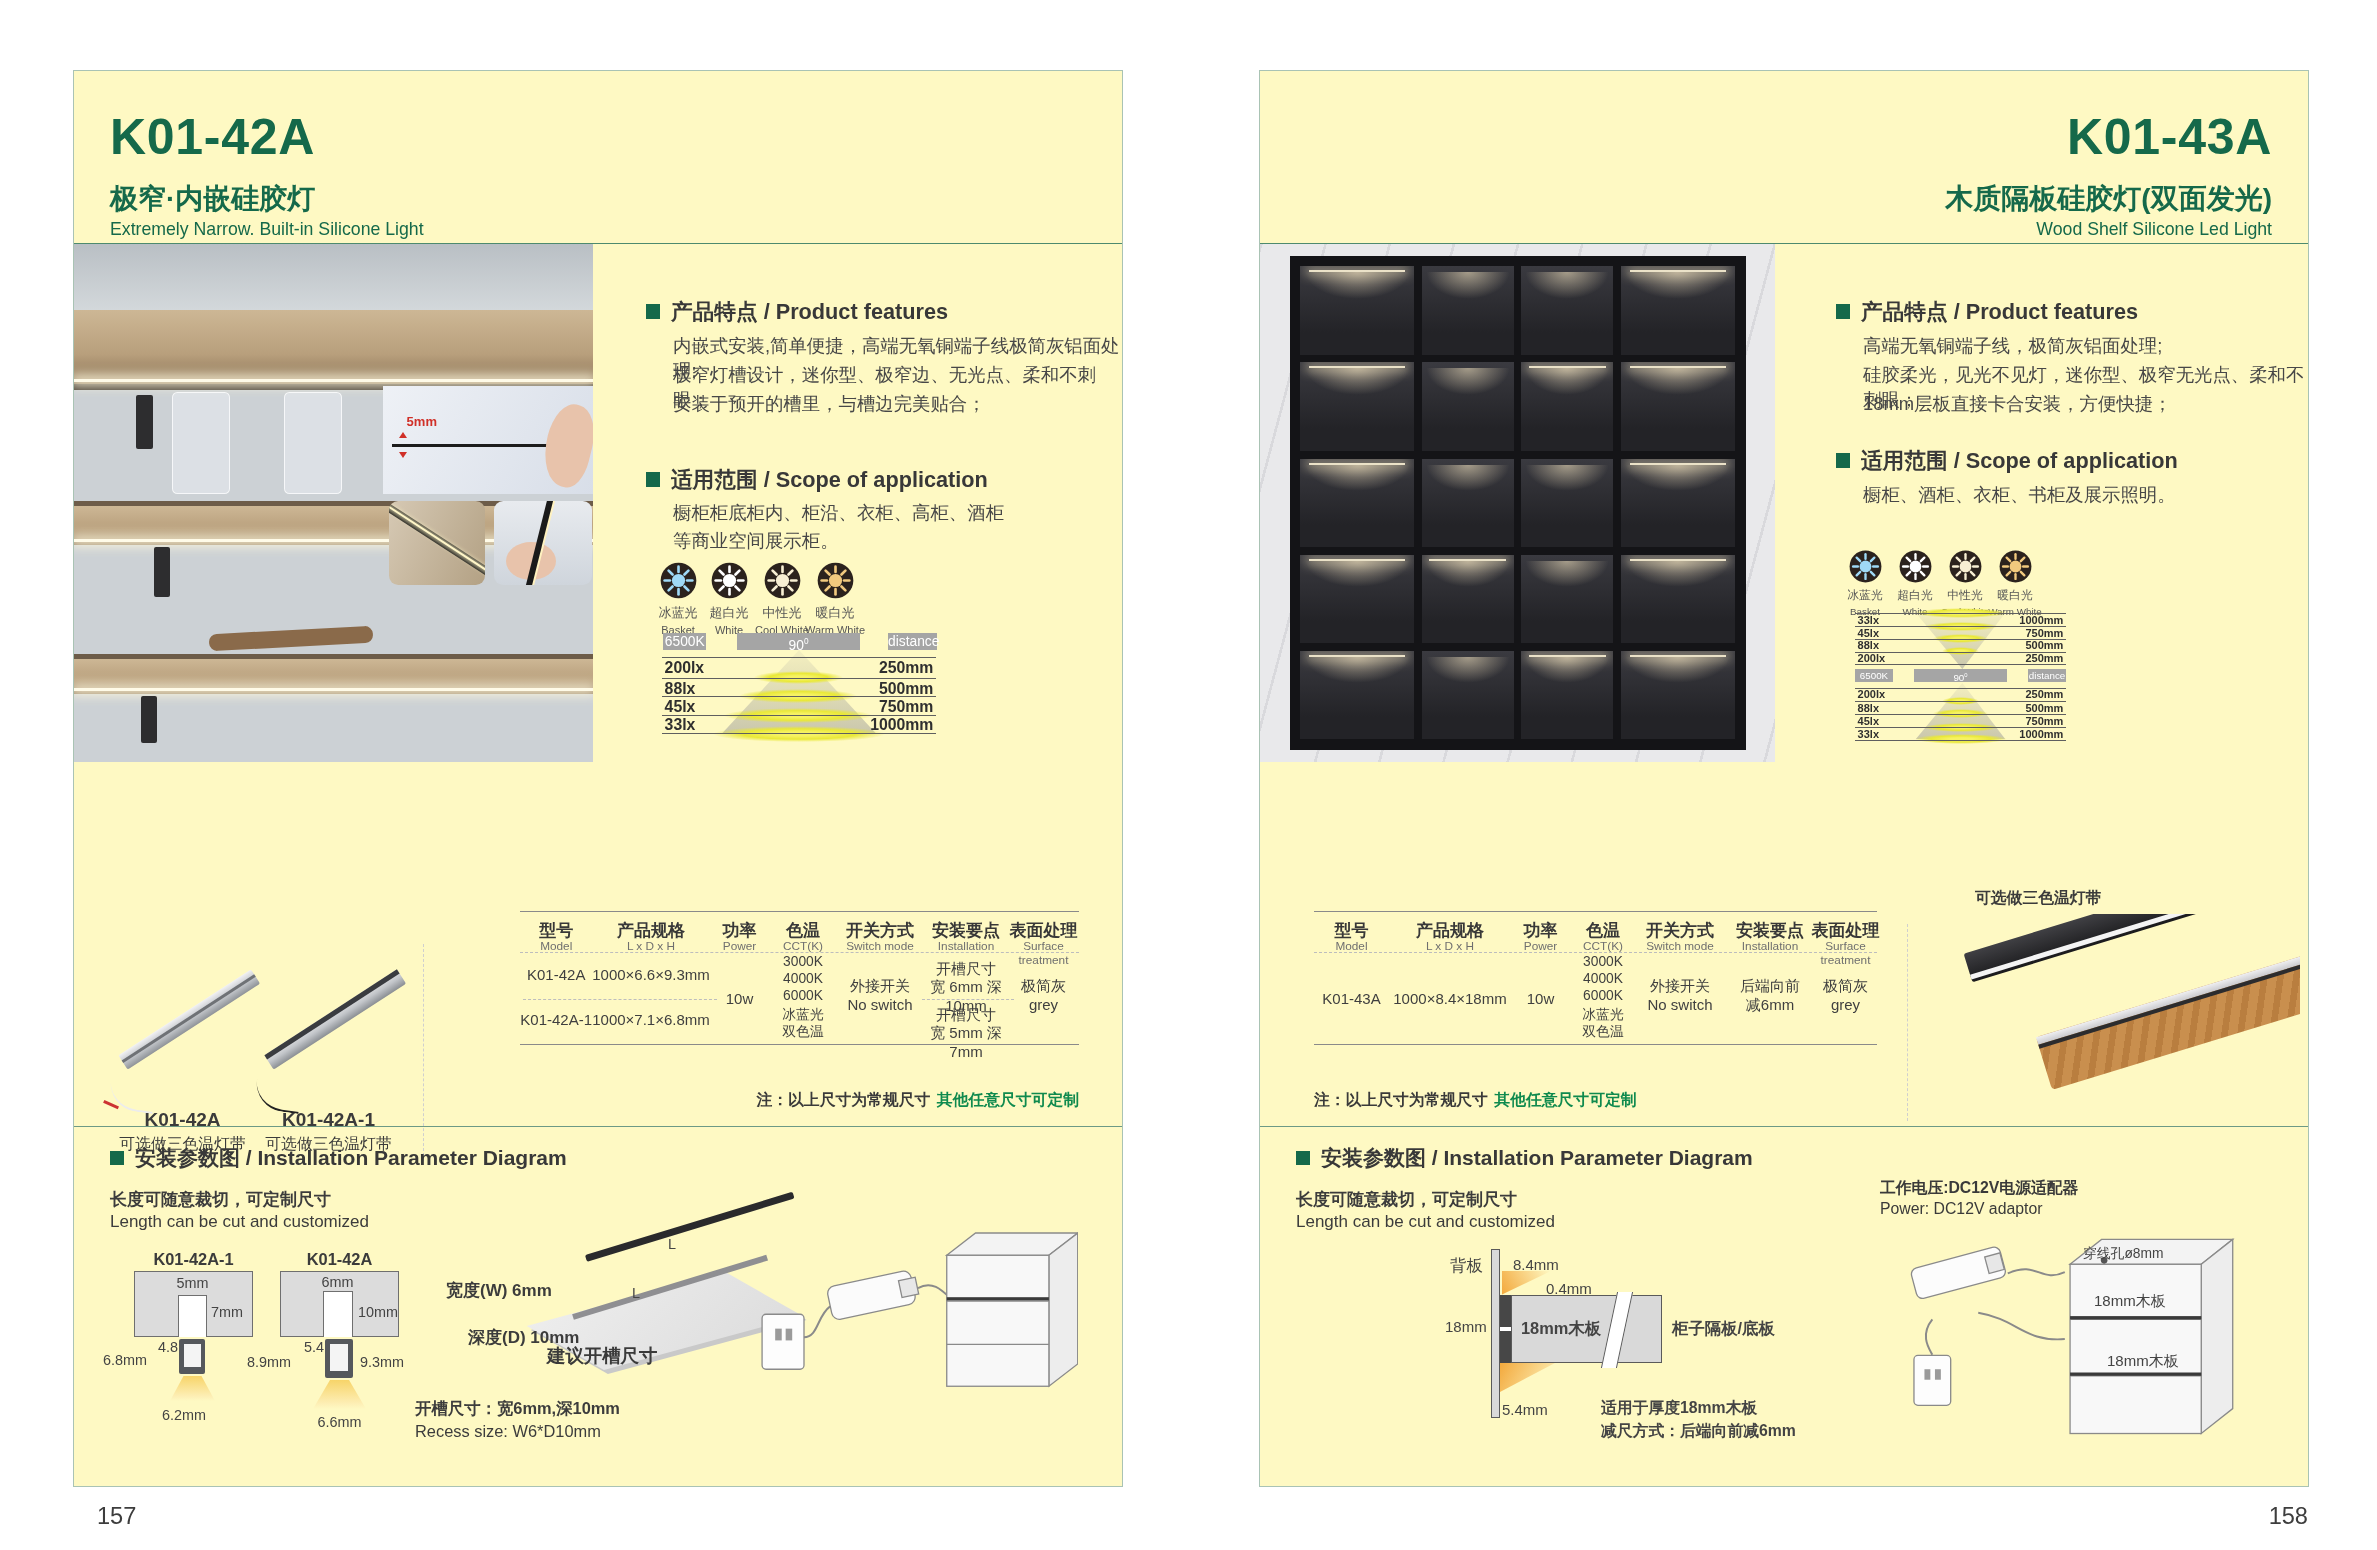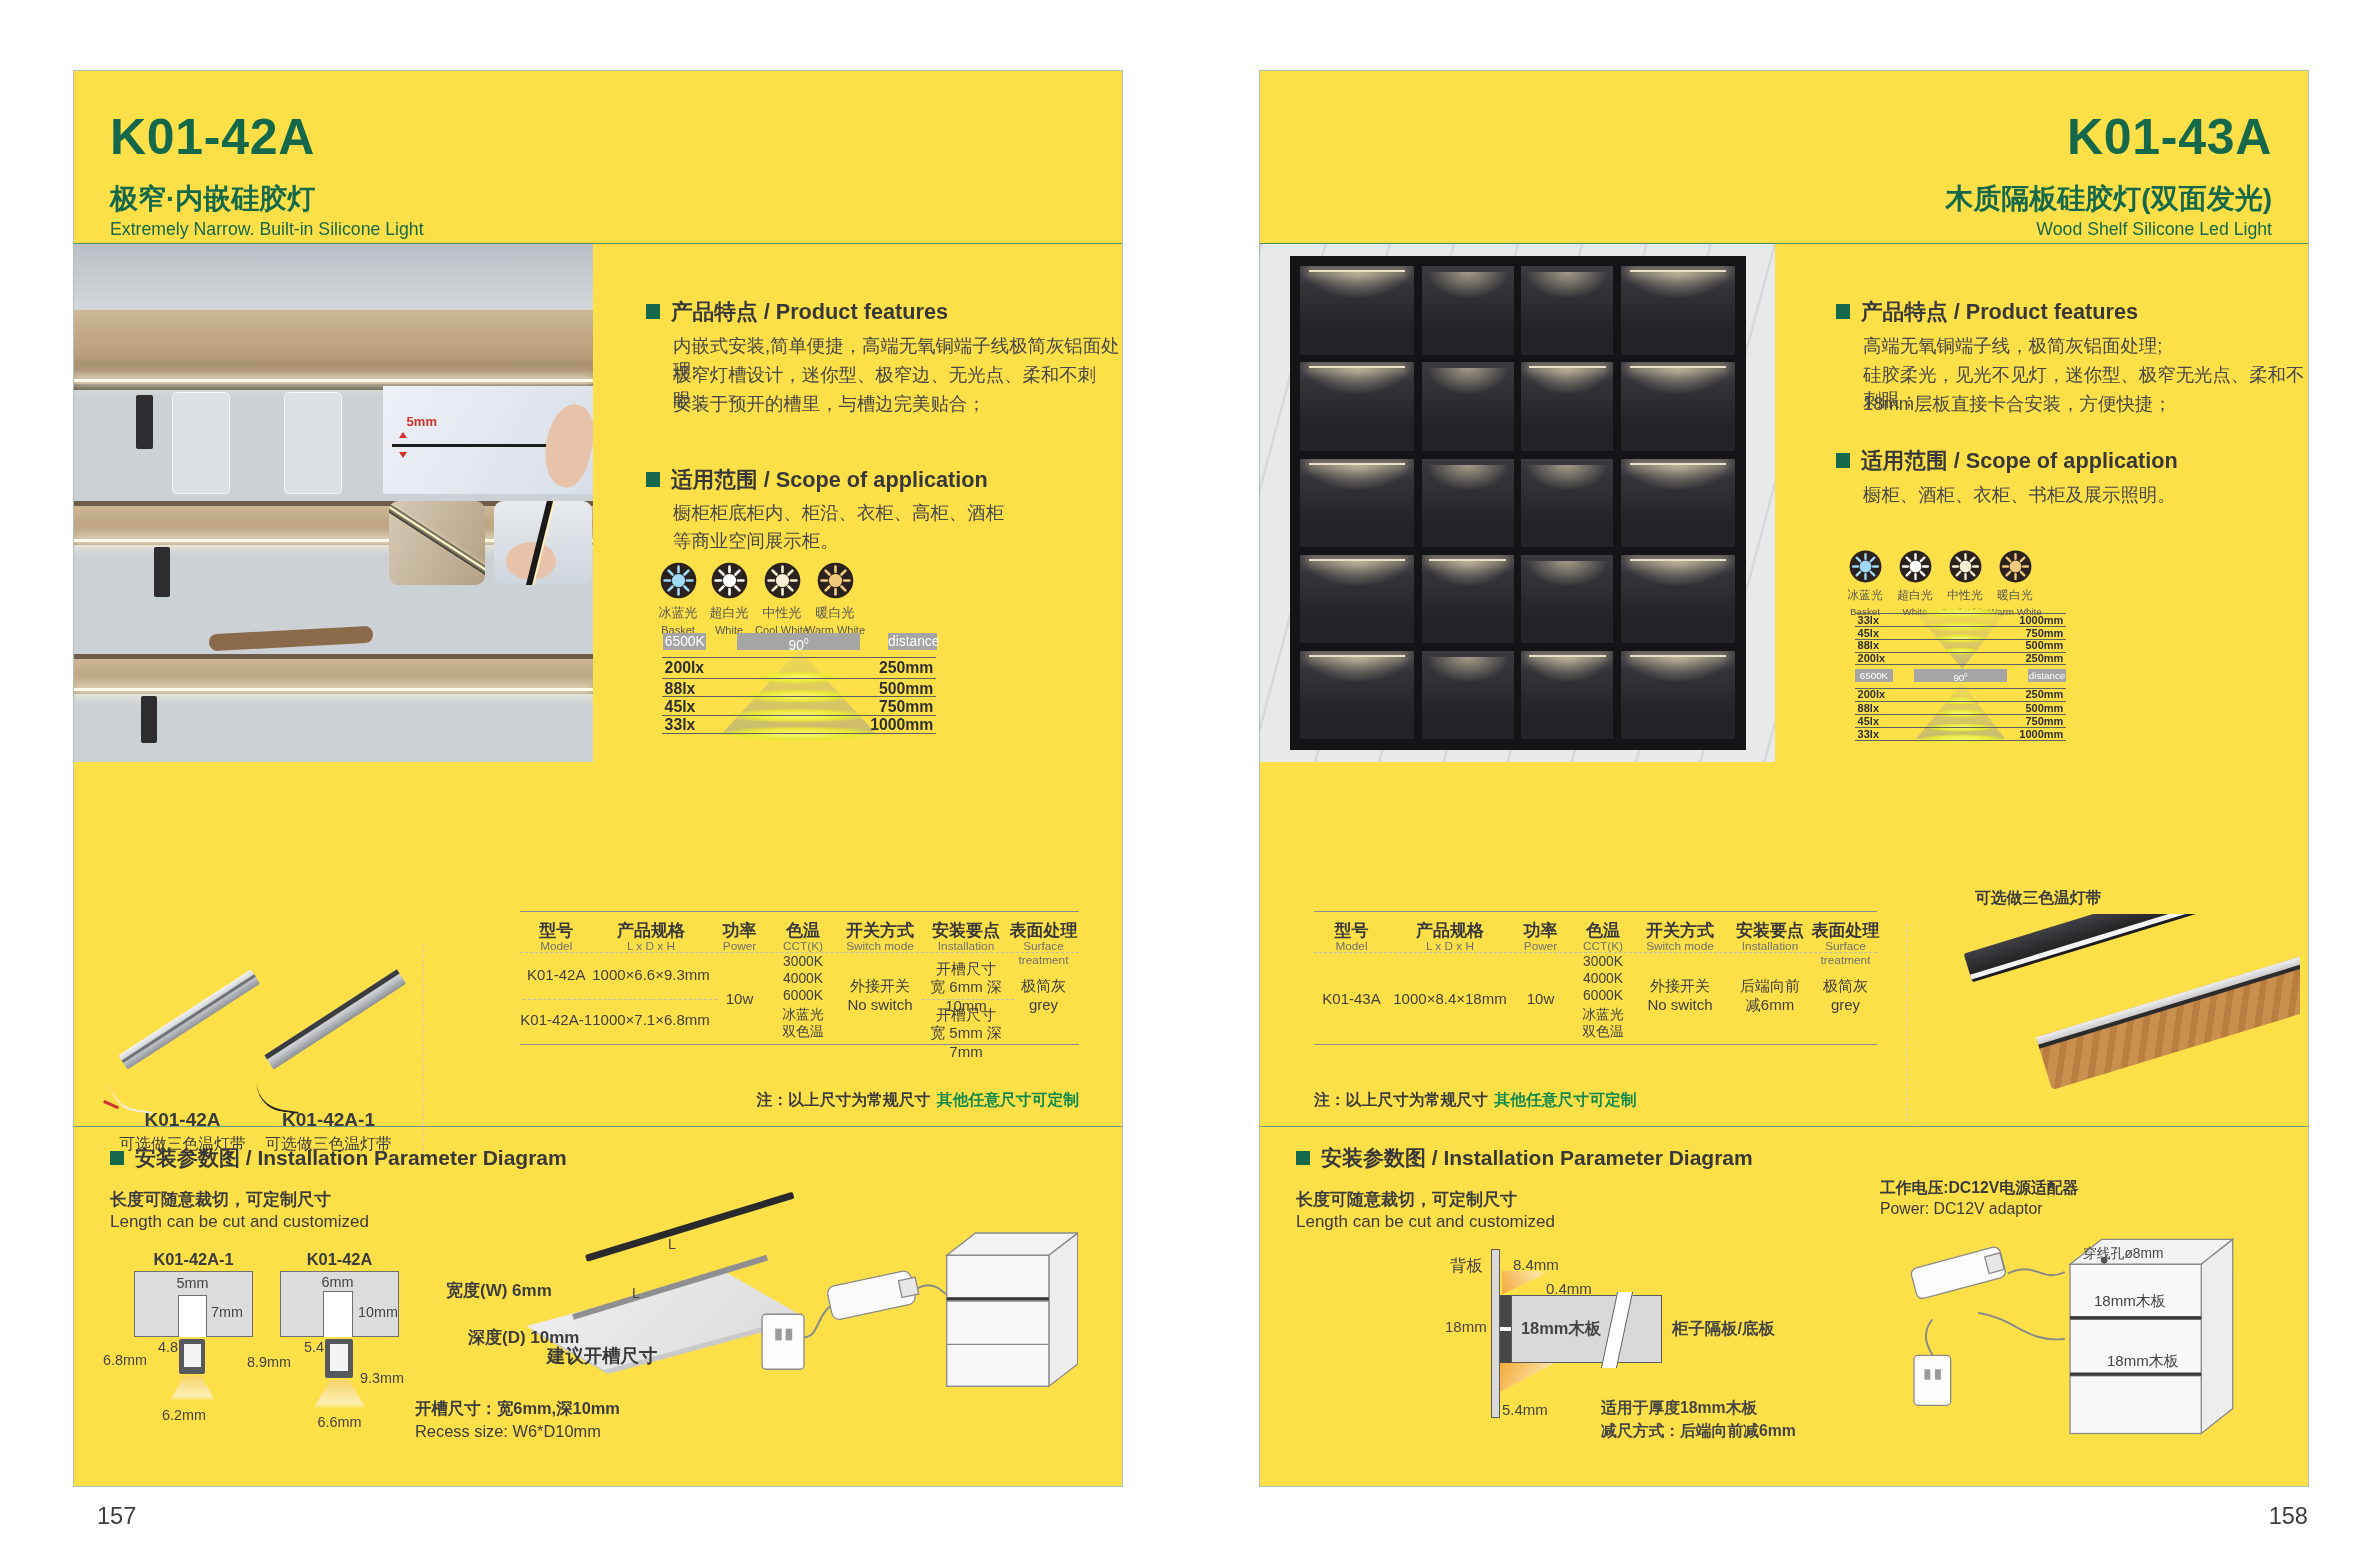--- a/index.html
+++ b/index.html
@@ -1,20 +1,20 @@
 <!DOCTYPE html>
 <html style="font-size:10.5px"><head>
 <meta charset="utf-8">
 <style>
   :root{ --green:#15694a; --rule:#4d8a6e; --ng:#0f8a4e; --ink:#3c3c3c; }
   html,body{margin:0;padding:0;}
   body{width:2377px;height:1550px;background:#ffffff;position:relative;
        font-family:"Liberation Sans","DejaVu Sans",sans-serif;color:var(--ink);}
   .a{position:absolute;}
-  .page{position:absolute;top:70px;width:1050px;height:1417px;background:#fde047;
+  .page{position:absolute;top:70px;width:1050px;height:1417px;background:#fef9c3;
         border:1.3px solid #a9c3b4;box-sizing:border-box;}
   #pageL{left:73px;} #pageR{left:1259px;}
   .model-title{font-size:50px;font-weight:800;color:var(--green);letter-spacing:0.7px;}
   .tzh{font-size:28px;font-weight:700;color:var(--green);}
   .ten{font-size:17.7px;color:var(--green);}
   .rule{left:0;right:0;height:1.3px;background:var(--rule);}
   .sechead{display:flex;align-items:center;gap:10.5px;font-size:21.7px;font-weight:700;color:#383838;}
   .sq{width:14.4px;height:14.4px;background:var(--green);flex:0 0 auto;}
   .bodyline{font-size:18.4px;color:#474747;font-weight:500;}
   .cct{width:76px;text-align:center;}
@@ -296,21 +296,21 @@
   <div class="a board" style="left:206px;top:1200px;width:119px;height:66px;"></div>
   <div class="a" style="left:249px;top:1220px;width:30px;height:46px;background:#fff;border:1.3px solid #6f6f6f;border-bottom:none;box-sizing:border-box;"></div>
   <div class="a dim" style="left:232px;top:1203px;width:63px;text-align:center;">6mm</div>
   <div class="a dim" style="left:284px;top:1233px;">10mm</div>
   <div class="a dim" style="left:230px;top:1268px;">5.4mm</div>
   <div class="a" style="left:251px;top:1268px;width:27.6px;height:39px;background:#55585c;border-radius:2px;">
     <div class="a" style="left:4.6px;top:4.6px;width:18.4px;height:27.6px;background:#f4f4f4;"></div>
   </div>
   <div class="a cutglow" style="left:239px;top:1309px;width:53px;height:29px;clip-path:polygon(32% 0,68% 0,100% 100%,0 100%);"></div>
   <div class="a dim" style="left:173px;top:1283px;">8.9mm</div>
-  <div class="a dim" style="left:286px;top:1283px;margin-top:16px;">9.3mm</div>
+  <div class="a dim" style="left:286px;top:1283px;">9.3mm</div>
   <div class="a dim" style="left:234px;top:1343px;width:63px;text-align:center;">6.6mm</div>
 
   <div class="a" style="left:341px;top:1327px;font-size:16.4px;font-weight:600;color:#3c3c3c;">开槽尺寸：宽6mm,深10mm</div>
   <div class="a" style="left:341px;top:1351px;font-size:16.4px;color:#3c3c3c;">Recess size: W6*D10mm</div>
 
   <div class="a" style="left:433px;top:1175px;width:315px;height:144px;">
     <div class="a" style="left:23.6px;top:30px;width:276px;height:98px;clip-path:polygon(0 55%,72% 0,100% 45%,28% 100%);background:#c9c9c9;"></div>
     <div class="a" style="left:19.7px;top:26px;width:276px;height:98px;clip-path:polygon(0 55%,72% 0,100% 45%,28% 100%);background:linear-gradient(135deg,#f0f0f0,#dadada);"></div>
     <div class="a" style="left:79px;top:9.2px;width:217px;height:7.2px;transform:rotate(-17deg);transform-origin:left center;background:#2a2a2c;border-radius:2px;"></div>
     <div class="a" style="left:66px;top:68px;width:203px;height:5.9px;transform:rotate(-17deg);transform-origin:left center;background:#8f8f92;"></div>

